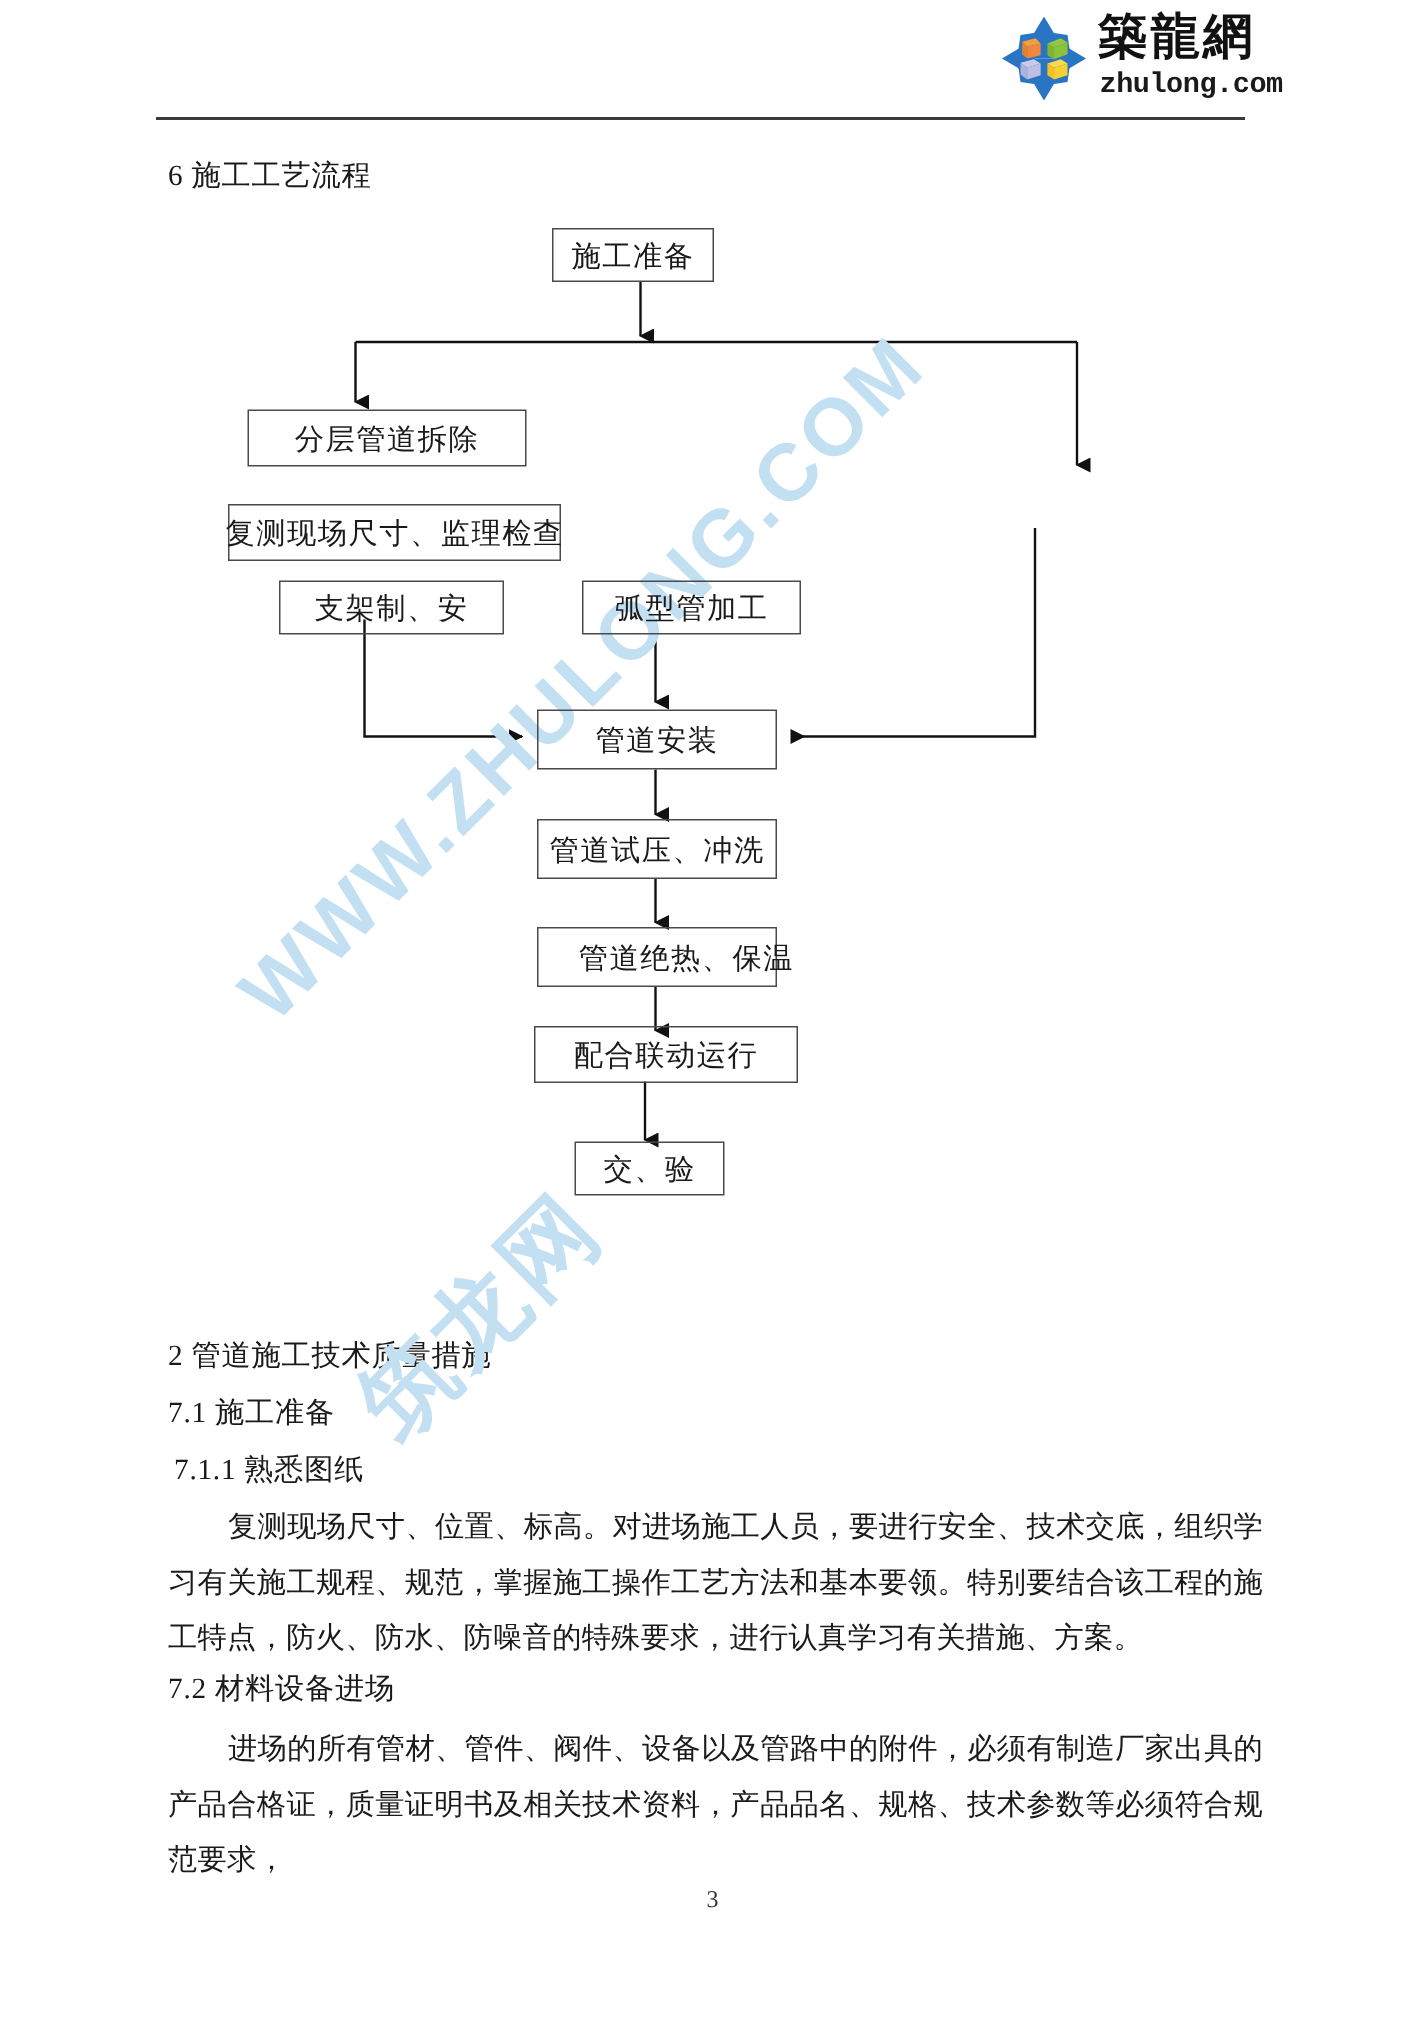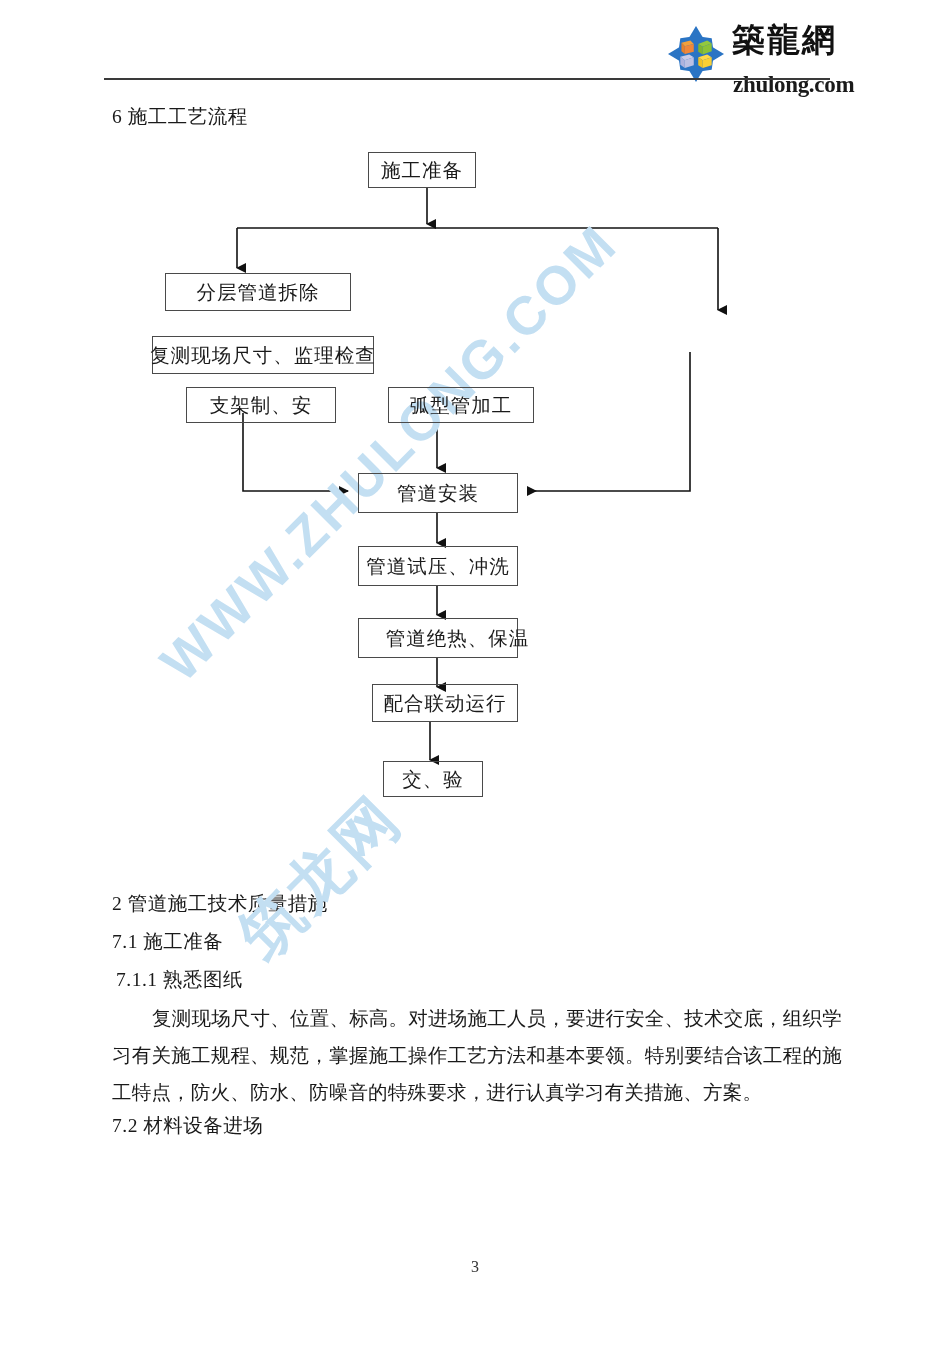--- a/index.html
+++ b/index.html
@@ -15,21 +15,21 @@
     position: relative;
     width: 950px;
     height: 1345px;
     overflow: hidden;
     background: #ffffff;
   }
 
   
   #logo-block {
     position: absolute;
-    top: 20px;
+    top: 5px;
     left: 662px;
     width: 182px;
     height: 66px;
   }
   #logo-mark {
     position: absolute;
     left: 6px;
     top: 6px;
     width: 56px;
     height: 56px;
@@ -50,27 +50,26 @@
     font-weight: 700;
     letter-spacing: 2px;
     color: #111;
     line-height: 36px;
     white-space: nowrap;
   }
   .logo-en {
     position: absolute;
     top: 38px;
     left: 1px;
-    font-family: Liberation Serif, serif;
-    font-size: 23px;
+    font-family: Liberation Mono, monospace;
+    font-size: 19px;
     font-weight: 700;
     letter-spacing: -0.3px;
     color: #1a1a1a;
     white-space: nowrap;
-    margin-top: 12px;
   }
   #header-rule {
     position: absolute;
     left: 104px;
     top: 78px;
     width: 726px;
     height: 0;
     border-top: 2px solid #3a3a3a;
   }
 
@@ -274,30 +273,31 @@
   <div class="fbox" style="left:186px; top:387px; width:150px; height:36px;">支架制、安</div>
 
   <div class="fbox" style="left:388px; top:387px; width:146px; height:36px;">弧型管加工</div>
 
   <div class="fbox" style="left:358px; top:473px; width:160px; height:40px;">管道安装</div>
 
   <div class="fbox" style="left:358px; top:546px; width:160px; height:40px;">管道试压、冲洗</div>
 
   <div class="fbox" style="left:358px; top:618px; width:160px; height:40px;padding-left:39px;">管道绝热、保温</div>
 
-  <div class="fbox" style="left:372px; top:684px; width:146px; height:38px;text-align:right;">配合联动运行</div>
+  <div class="fbox" style="left:356px; top:684px; width:176px; height:38px;text-align:right;">配合联动运行</div>
 
   <div class="fbox" style="left:383px; top:761px; width:100px; height:36px;">交、验</div>
 
   <div class="h-sec" style="left:112px; top:890px;">2    管道施工技术质量措施</div>
 
   <div class="h-sec" style="left:112px; top:928px;">7.1 施工准备</div>
 
   <div class="h-sec" style="left:116px; top:966px;">7.1.1 熟悉图纸</div>
 
   <div class="para indent" style="left:112px; top:1000px; width:730px;">复测现场尺寸、位置、标高。对进场施工人员，要进行安全、技术交底，组织学习有关施工规程、规范，掌握施工操作工艺方法和基本要领。特别要结合该工程的施工特点，防火、防水、防噪音的特殊要求，进行认真学习有关措施、方案。</div>
 
   <div class="h-sec" style="left:112px; top:1112px;">7.2 材料设备进场</div>
 
+  <div class="para indent" style="left:112px; top:1148px; width:730px;">进场的所有管材、管件、阀件、设备以及管路中的附件，必须有制造厂家出具的产品合格证，质量证明书及相关技术资料，产品品名、规格、技术参数等必须符合规范要求，</div>
 
   <div id="page-number">3</div>
 
 </div>
 
 </body></html>

